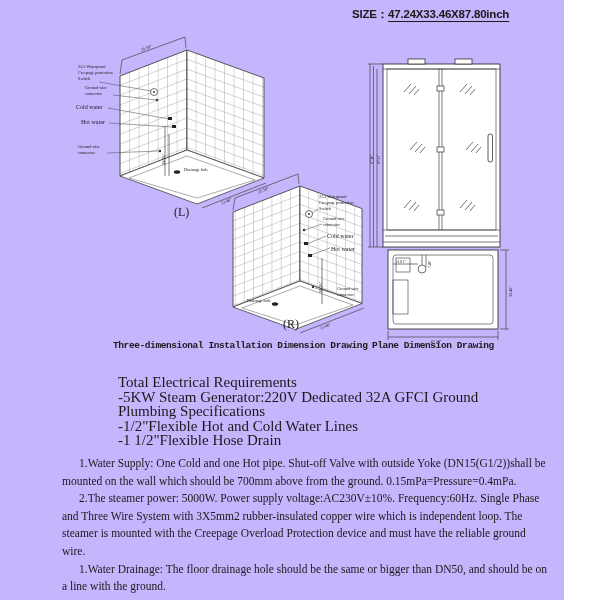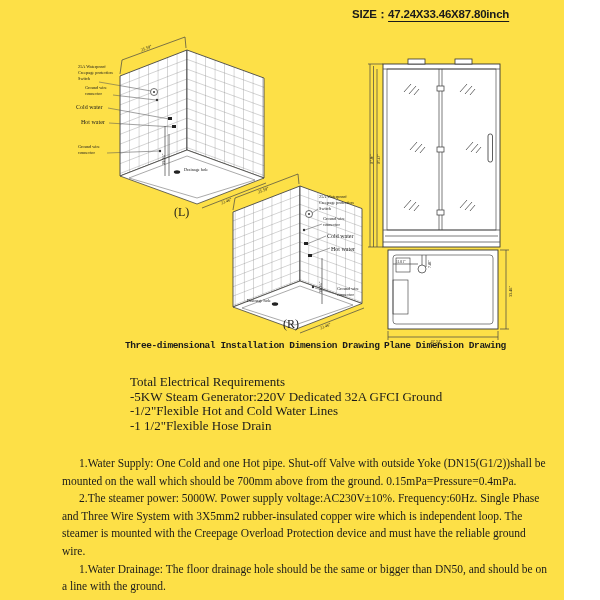--- a/index.html
+++ b/index.html
@@ -1,29 +1,29 @@
 <!DOCTYPE html>
 <html><head>
 <meta charset="utf-8">
 <style>
   html,body{margin:0;padding:0;background:#fff;}
-  #page{position:relative;width:564px;height:600px;background:#fde047;overflow:hidden;
+  #page{position:relative;width:564px;height:600px;background:#c4b5fd;overflow:hidden;
         font-family:"Liberation Serif",serif;color:#1a1a1a;}
   .abs{position:absolute;}
   
   #size-header{left:352px;top:7px;font-family:"Liberation Sans",sans-serif;
     font-weight:bold;font-size:11.5px;letter-spacing:-0.2px;white-space:nowrap;}
   #size-header .size-value{text-decoration:underline;text-underline-offset:3px;}
   
   .caption{font-family:"Liberation Mono",monospace;font-weight:bold;font-size:9.5px;
-    white-space:nowrap;letter-spacing:-0.4px;margin-left:12px;}
+    white-space:nowrap;letter-spacing:-0.4px;}
   #caption-3d{left:113px;top:340px;}
   #caption-plane{left:372px;top:340px;font-family:Liberation Mono, monospace;}
   
-  #spec-block{left:130px;top:375px;font-size:13px;line-height:14.5px;white-space:nowrap;font-family:Liberation Serif, serif;}
+  #spec-block{left:118px;top:375px;font-size:15px;line-height:14.5px;white-space:nowrap;font-family:Liberation Serif, serif;}
   
   #notes-block{left:62px;top:455px;width:486px;font-size:11.5px;line-height:17.6px;}
   #notes-block p{margin:0;text-indent:17px;}
   svg text{font-family:"Liberation Serif",serif;fill:#1a1a1a;}
   .lbl-s{font-size:4.3px;}
   .lbl-m{font-size:6px;}
   .lbl-dim{font-size:4.3px;}
   .lbl-tag{font-size:12px;}
   .thin{stroke:#444;stroke-width:0.7;fill:none;}
   .leader{stroke:#555;stroke-width:0.55;fill:none;}
@@ -208,20 +208,21 @@
       <text style="font-size:4.2px" transform="rotate(-90 142 237)" x="134" y="238.5">33.46"</text>
     </g>
   </svg>
 
   <div class="abs caption" id="caption-3d">Three-dimensional Installation Dimension Drawing</div>
   <div class="abs caption" id="caption-plane">Plane Dimension Drawing</div>
 
   <div class="abs" id="spec-block">
     <div>Total Electrical Requirements</div>
     <div>-5KW Steam Generator:220V Dedicated 32A GFCI Ground</div>
+    <div>Plumbing Specifications</div>
     <div>-1/2"Flexible Hot and Cold Water Lines</div>
     <div>-1 1/2"Flexible Hose Drain</div>
   </div>
 
   <div class="abs" id="notes-block">
     <p>1.Water Supply: One Cold and one Hot pipe. Shut-off Valve with outside Yoke (DN15(G1/2))shall be mounted on the wall which should be 700mm above from the ground. 0.15mPa=Pressure=0.4mPa.</p>
     <p>2.The steamer power: 5000W. Power supply voltage:AC230V±10%. Frequency:60Hz. Single Phase and Three Wire System with 3X5mm2 rubber-insulated copper wire which is independent loop. The steamer is mounted with the Creepage Overload Protection device and must have the reliable ground wire.</p>
     <p>1.Water Drainage: The floor drainage hole should be the same or bigger than DN50, and should be on a line with the ground.</p>
   </div>
 

